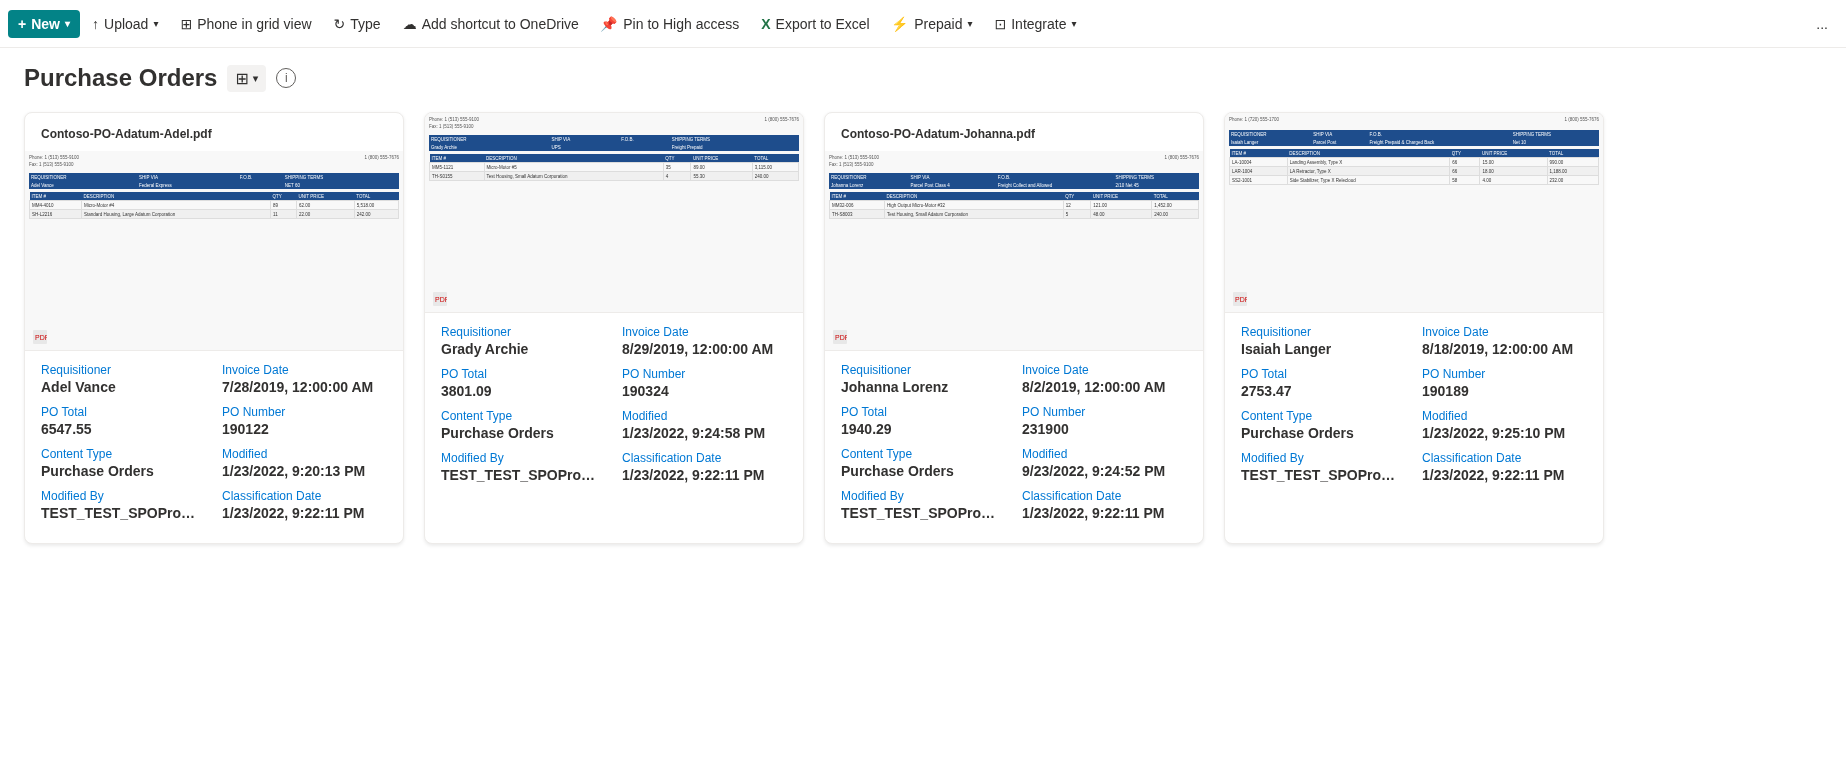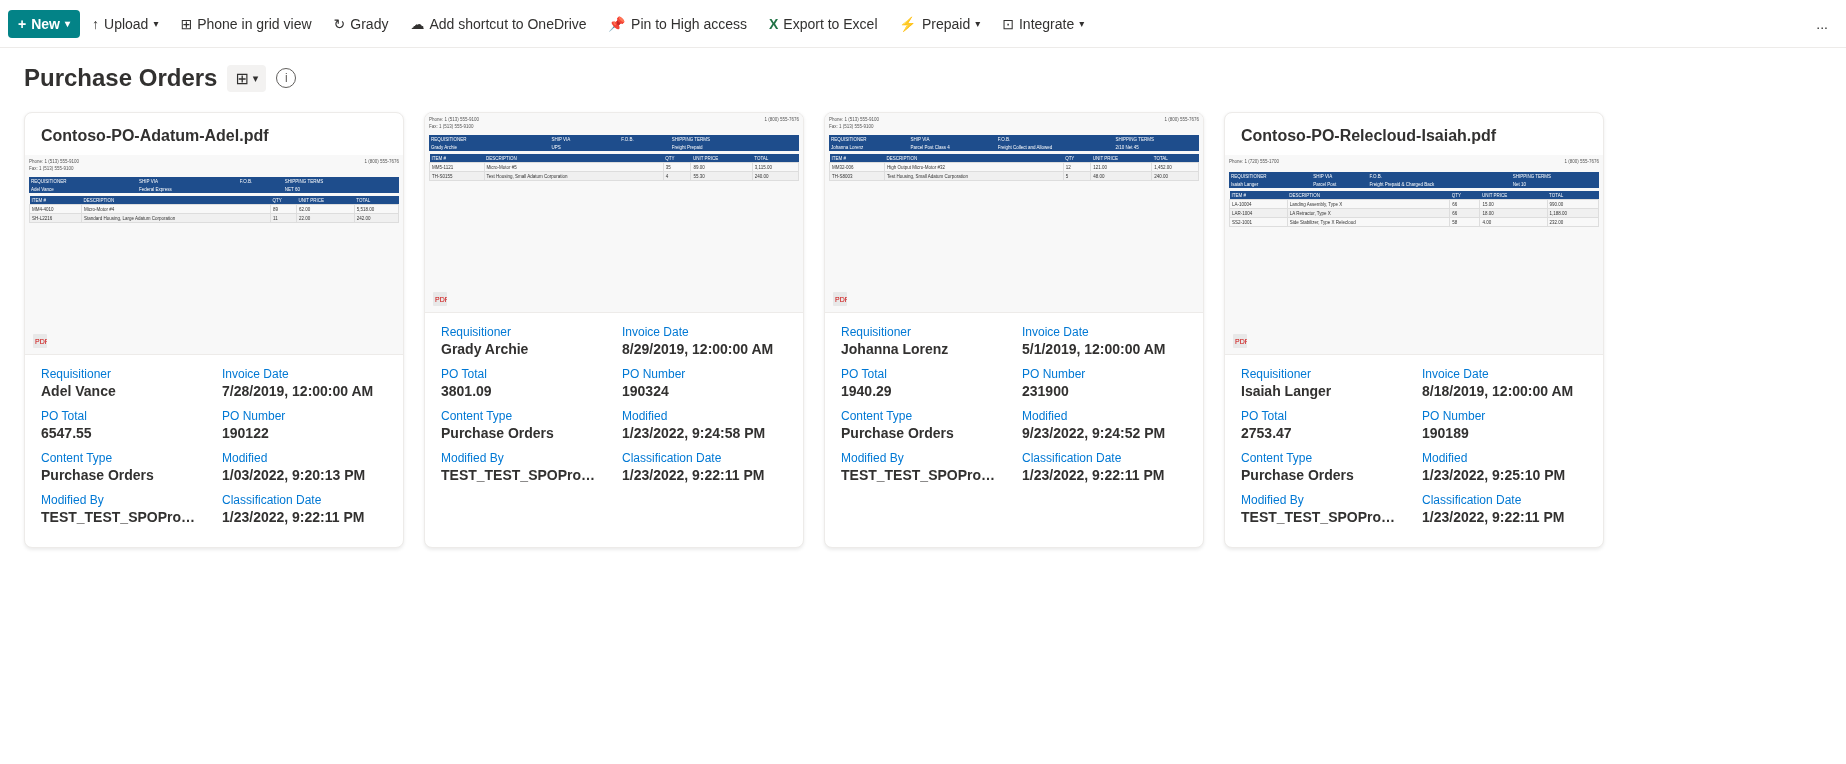--- a/index.html
+++ b/index.html
@@ -83,21 +83,21 @@
     .card {
       width: 380px;
       border: 1px solid #edebe9;
       border-radius: 8px;
       background: #fff;
       box-shadow: 0 1.6px 3.6px rgba(0,0,0,0.08);
       overflow: hidden;
       cursor: pointer;
     }
     .card-title {
-      font-size: 16px;
+      font-size: 12px;
       font-weight: 600;
       color: #323130;
       padding: 14px 16px 10px 16px;
     }
     .card-preview {
       width: 100%;
       height: 200px;
       background: #f8f8f8;
       overflow: hidden;
       border-bottom: 1px solid #edebe9;
@@ -185,21 +185,21 @@
     <span class="chevron">▾</span>
   </button>
 
   <button class="toolbar-btn">
     <span>⊞</span>
     <span>Phone in grid view</span>
   </button>
 
   <button class="toolbar-btn">
     <span>↻</span>
-    <span>Grady</span>
+    <span>Type</span>
   </button>
 
   <button class="toolbar-btn">
     <span>☁</span>
     <span>Add shortcut to OneDrive</span>
   </button>
 
   <button class="toolbar-btn">
     <span>📌</span>
     <span>Pin to High access</span>
@@ -325,21 +325,21 @@
           <div class="meta-value">190122</div>
         </div>
       </div>
       <div class="meta-row">
         <div class="meta-cell">
           <div class="meta-label">Content Type</div>
           <div class="meta-value">Purchase Orders</div>
         </div>
         <div class="meta-cell">
           <div class="meta-label">Modified</div>
-          <div class="meta-value">1/03/2022, 9:20:13 PM</div>
+          <div class="meta-value">1/23/2022, 9:20:13 PM</div>
         </div>
       </div>
       <div class="meta-row">
         <div class="meta-cell">
           <div class="meta-label">Modified By</div>
           <div class="meta-value truncated">TEST_TEST_SPOProvH...</div>
         </div>
         <div class="meta-cell">
           <div class="meta-label">Classification Date</div>
           <div class="meta-value">1/23/2022, 9:22:11 PM</div>
@@ -448,20 +448,21 @@
           <div class="meta-value truncated">TEST_TEST_SPOProvH...</div>
         </div>
         <div class="meta-cell">
           <div class="meta-label">Classification Date</div>
           <div class="meta-value">1/23/2022, 9:22:11 PM</div>
         </div>
       </div>
     </div>
   </div>
     <div class="card">
+    <div class="card-title">Contoso-PO-Adatum-Johanna.pdf</div>
     <div class="card-preview">
       <div class="doc-preview">
         <div class="doc-header-row">
           <span>Phone: 1 (513) 555-9100</span>
           <span>1 (800) 555-7676</span>
         </div>
         <div class="doc-header-row">
           <span>Fax: 1 (513) 555-9100</span>
         </div>
         <div style="height:4px;"></div>
@@ -519,21 +520,21 @@
       </div>
     </div>
     <div class="card-meta">
       <div class="meta-row">
         <div class="meta-cell">
           <div class="meta-label">Requisitioner</div>
           <div class="meta-value">Johanna Lorenz</div>
         </div>
         <div class="meta-cell">
           <div class="meta-label">Invoice Date</div>
-          <div class="meta-value">5/1/2019, 12:00:00 AM</div>
+          <div class="meta-value">8/2/2019, 12:00:00 AM</div>
         </div>
       </div>
       <div class="meta-row">
         <div class="meta-cell">
           <div class="meta-label">PO Total</div>
           <div class="meta-value">1940.29</div>
         </div>
         <div class="meta-cell">
           <div class="meta-label">PO Number</div>
           <div class="meta-value">231900</div>
@@ -555,21 +556,20 @@
           <div class="meta-value truncated">TEST_TEST_SPOProvH...</div>
         </div>
         <div class="meta-cell">
           <div class="meta-label">Classification Date</div>
           <div class="meta-value">1/23/2022, 9:22:11 PM</div>
         </div>
       </div>
     </div>
   </div>
     <div class="card">
-    <div class="card-title">Contoso-PO-Relecloud-Isaiah.pdf</div>
     <div class="card-preview">
       <div class="doc-preview">
         <div class="doc-header-row">
           <span>Phone: 1 (720) 555-1700</span>
           <span>1 (800) 555-7676</span>
         </div>
         <div class="doc-header-row">
           <span></span>
         </div>
         <div style="height:4px;"></div>

